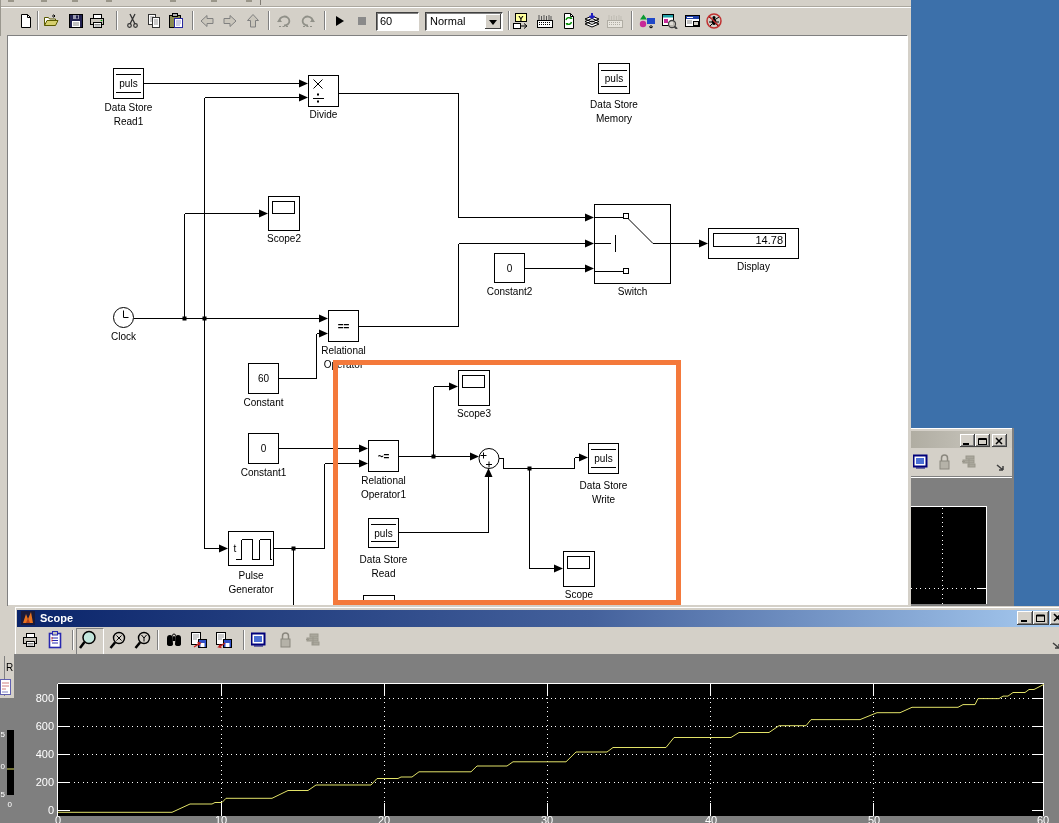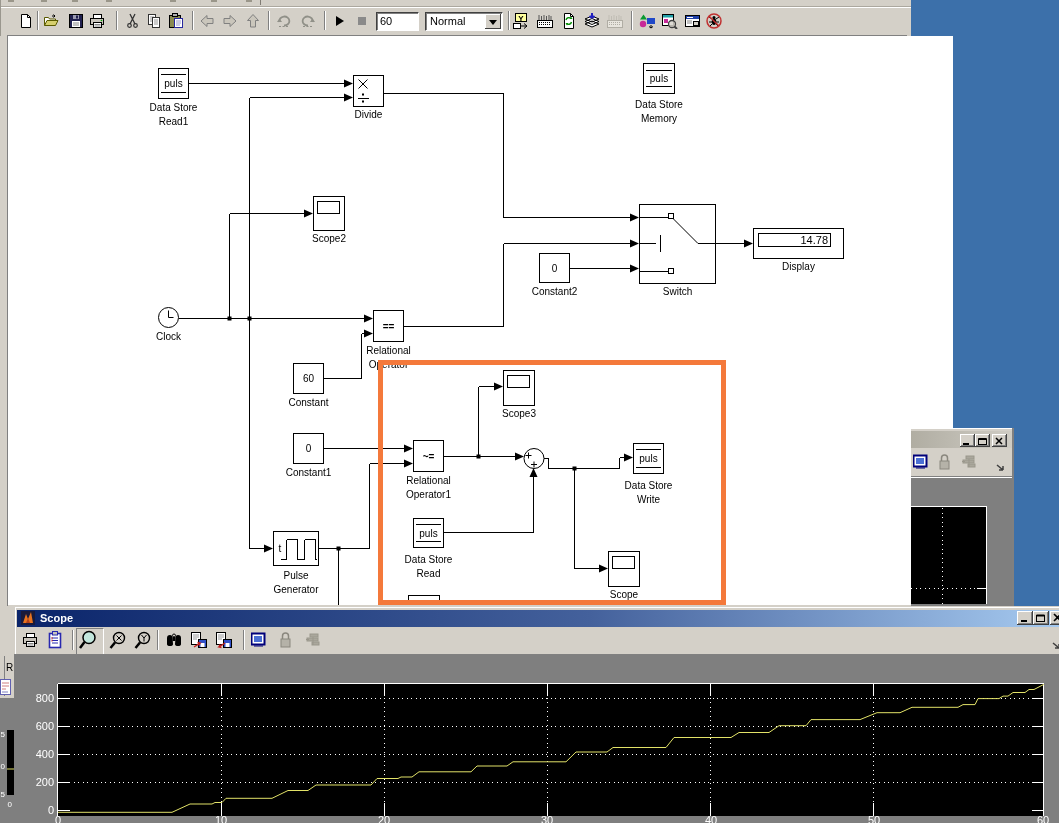--- a/index.html
+++ b/index.html
@@ -1,19 +1,19 @@
 <!DOCTYPE html>
 <html><head>
 <meta charset="utf-8">
 <style>
 html,body{margin:0;padding:0;}
 body{width:1059px;height:823px;overflow:hidden;background:#3c70aa;font-family:"Liberation Sans",sans-serif;position:relative;}
 .abs{position:absolute;}
 #simwin{left:0;top:0;width:911px;height:607px;background:#D4D0C8;}
-#canvas{left:8px;top:36px;width:900px;height:569px;background:#fff;padding-left:45px;}
+#canvas{left:8px;top:36px;width:900px;height:569px;background:#fff;}
 #canvline{left:7px;top:35px;width:899px;height:570px;border-left:1px solid #808080;border-top:1px solid #808080;}
 #fragwin{left:911px;top:428px;width:103px;height:179px;background:#D4D0C8;}
 #scopewin{left:14px;top:606px;width:1045px;height:217px;background:#D4D0C8;}
 #leftstrip{left:0;top:606px;width:14px;height:217px;background:#D4D0C8;}
 .menumark{position:absolute;top:0px;height:2px;width:6px;background:#9a968a;}
 .tbsep{position:absolute;top:11px;width:1px;height:19px;background:#808080;border-right:1px solid #fff;}
 .icon{position:absolute;top:13px;width:16px;height:16px;}
 .btn3d{position:absolute;background:#D4D0C8;box-shadow:inset -1px -1px 0 #404040,inset 1px 1px 0 #fff,inset -2px -2px 0 #808080;}
 svg text{filter:grayscale(1);}
 </style>

